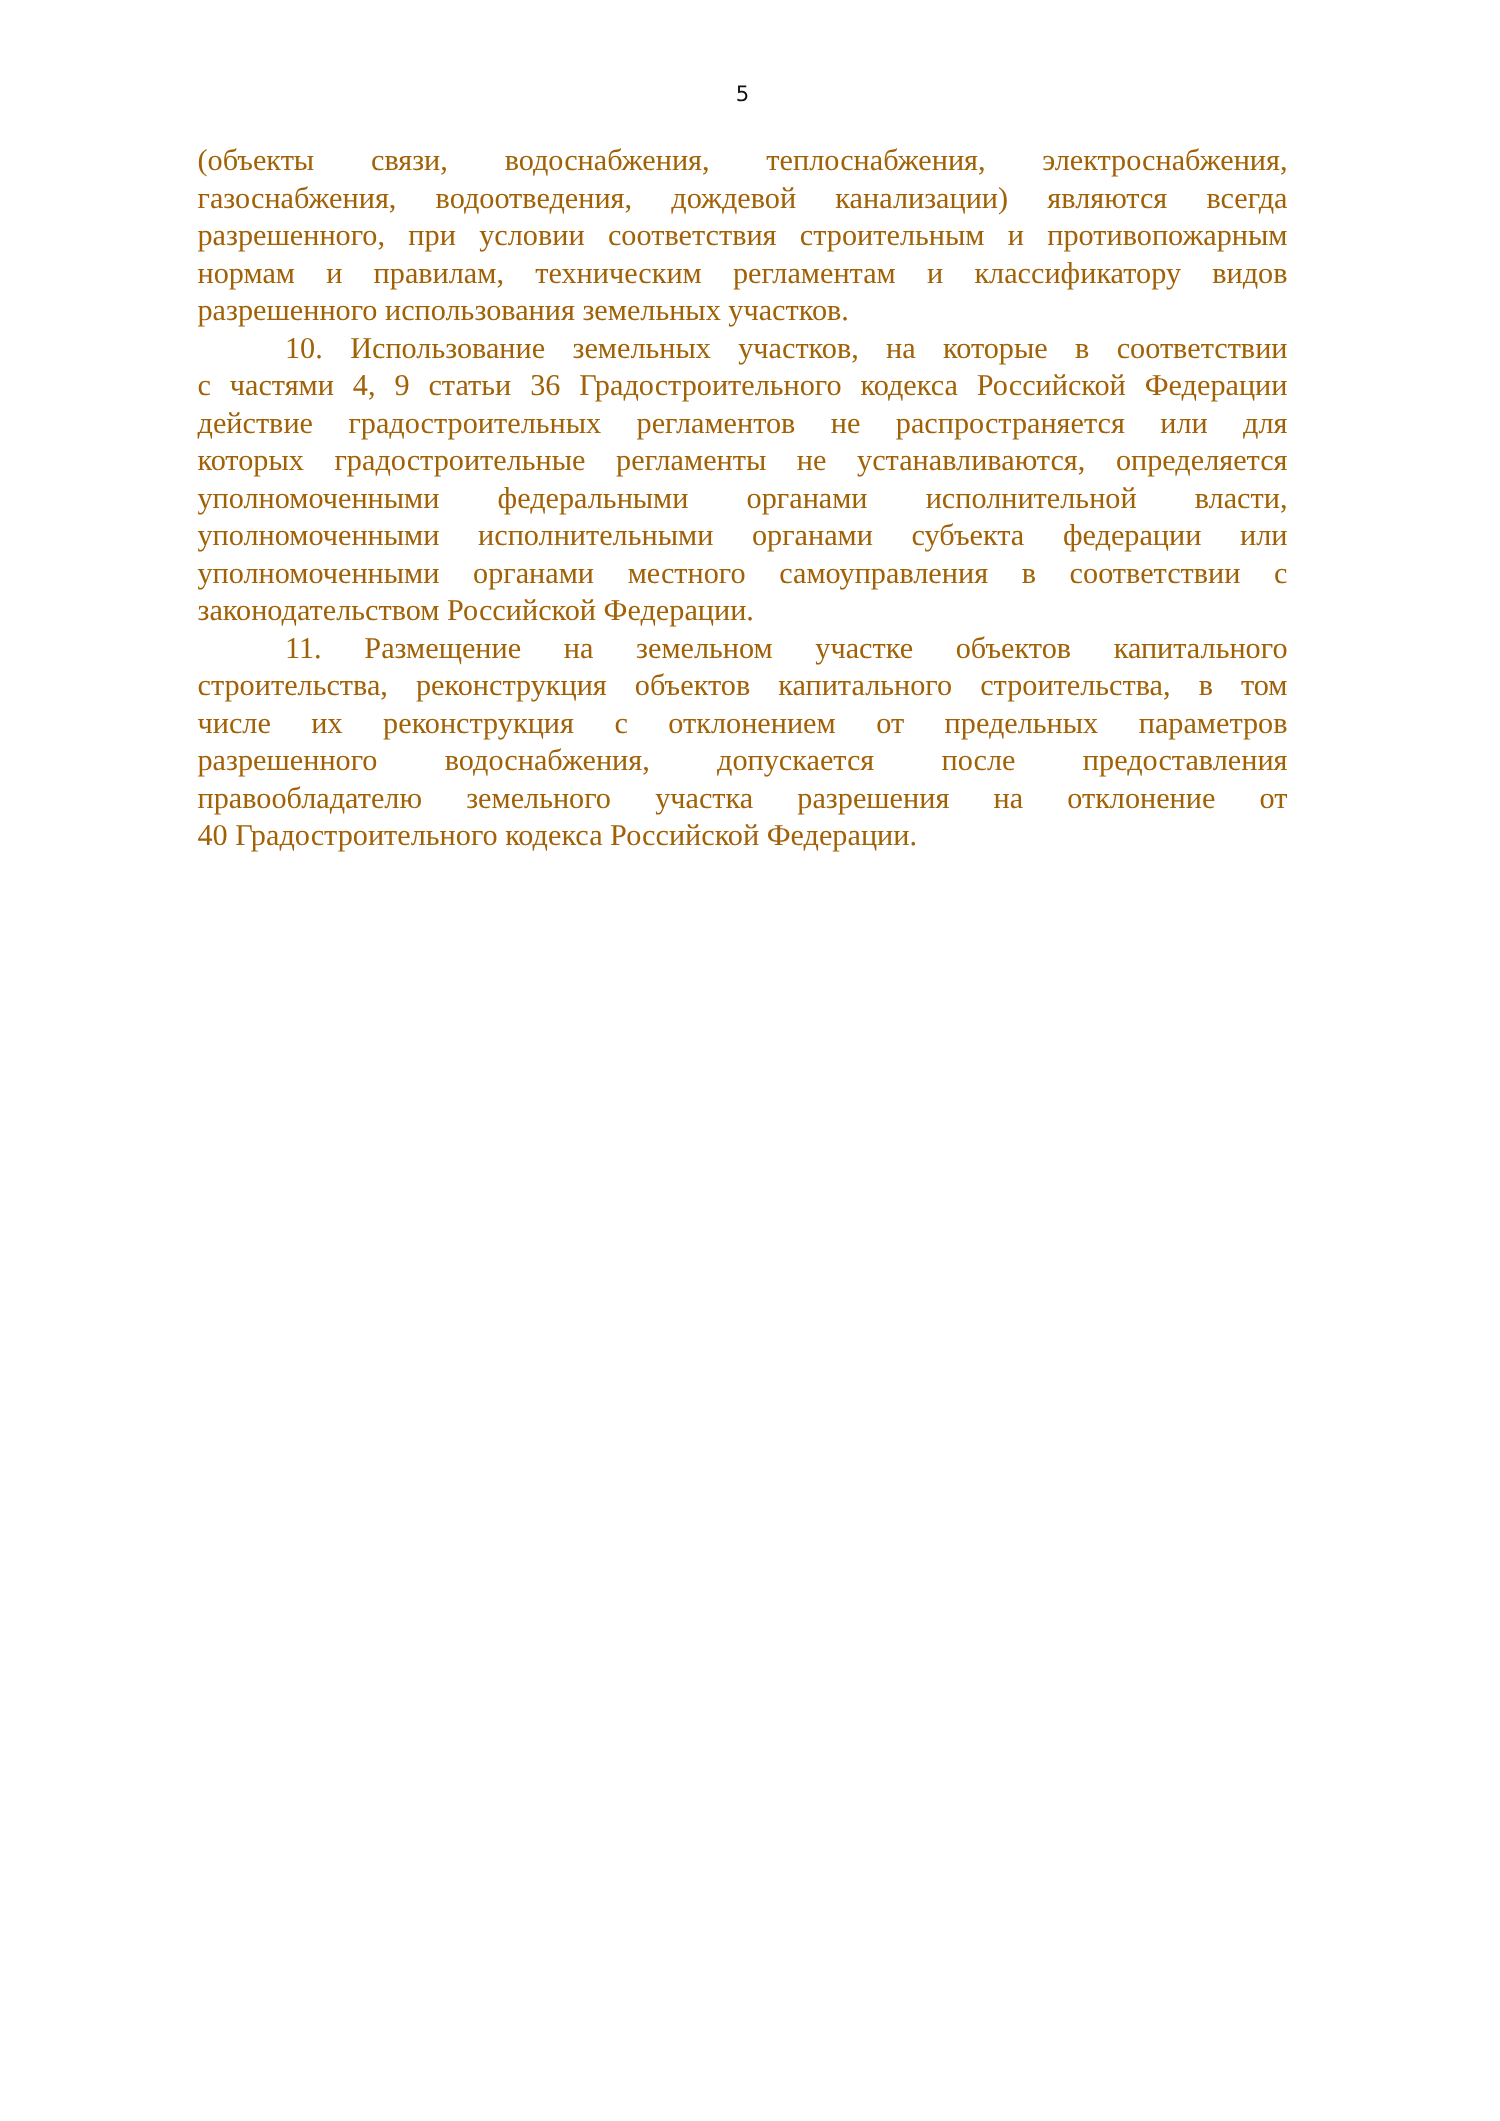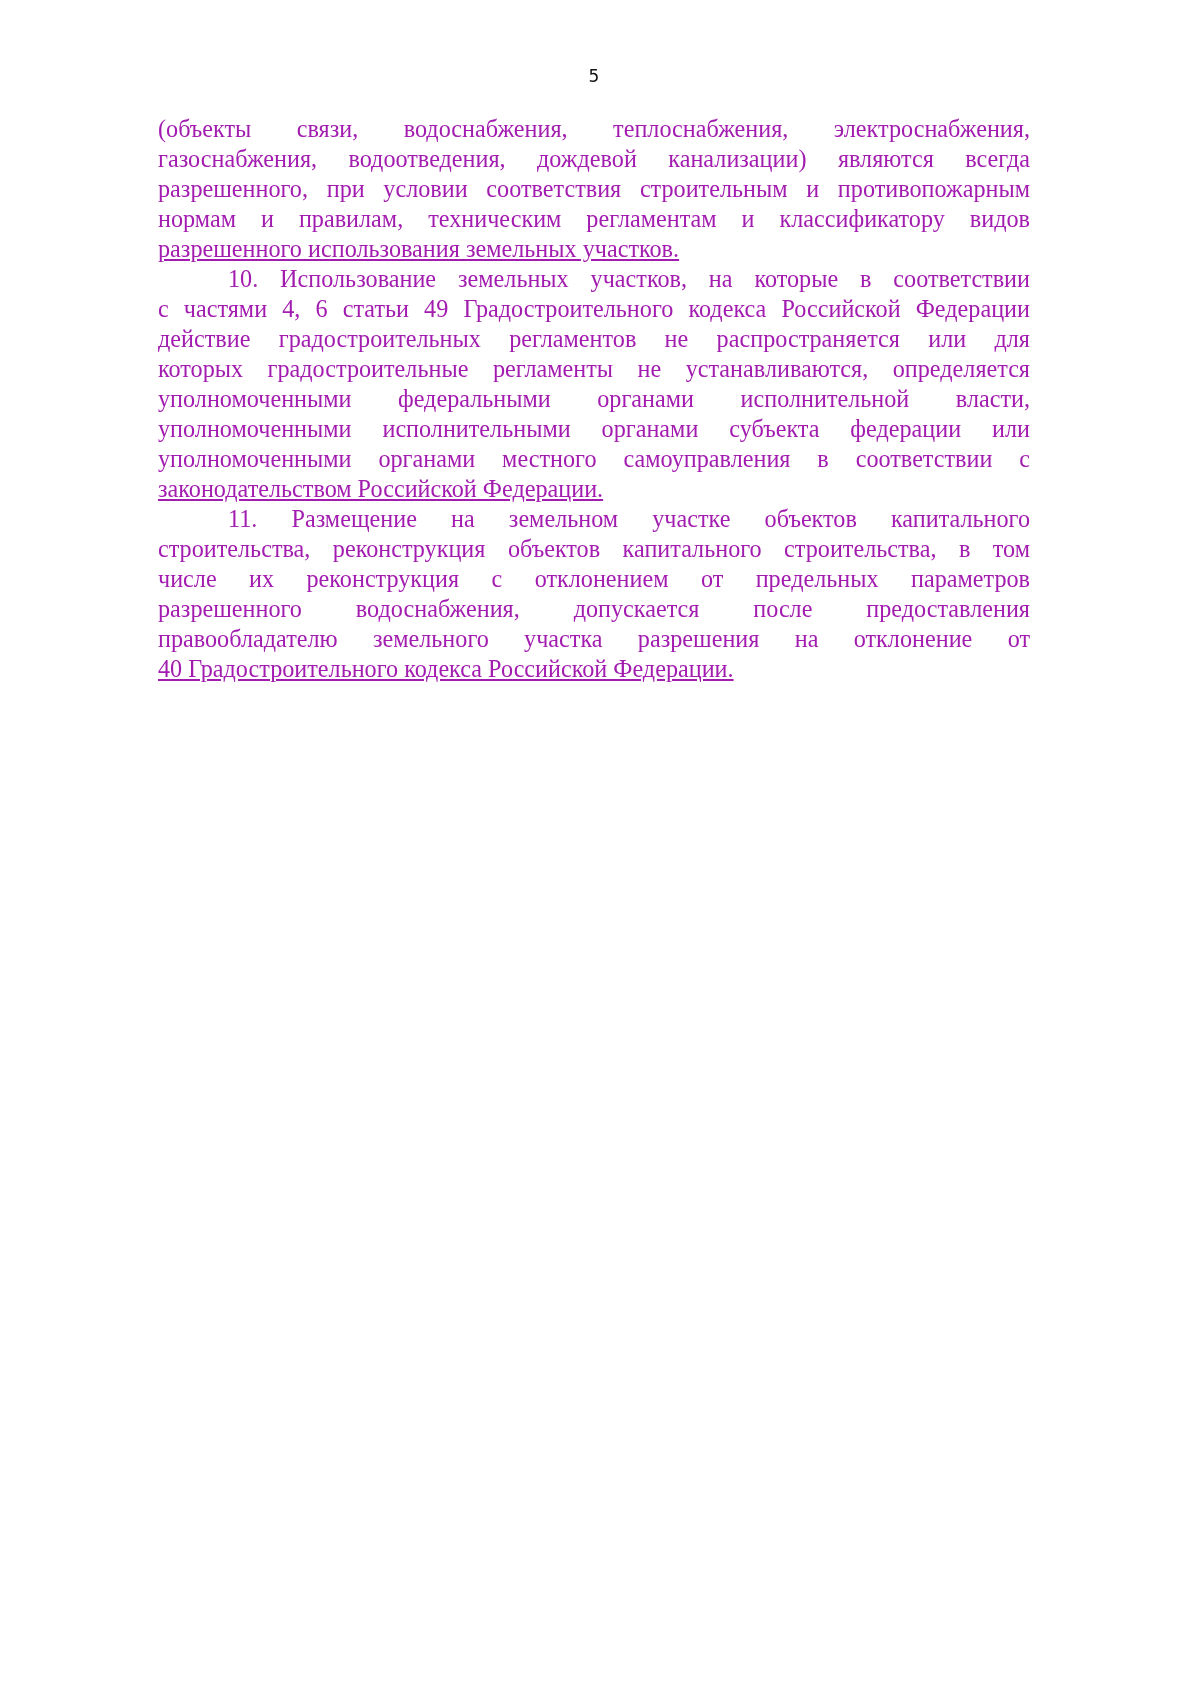--- a/index.html
+++ b/index.html
@@ -31,32 +31,31 @@
       color: #111111;
     }
     .body-text {
       position: absolute;
       left: 158px;
       top: 114px;
       width: 872px;
       font-family: "Liberation Serif", serif;
       font-size: 24.2px;
       line-height: 30px;
-      color: #a21caf;
+      color: #a16207;
     }
     .line {
       display: block;
       text-align: justify;
       text-align-last: justify;
       white-space: nowrap;
       height: 30px;
     }
     .line.last {
       text-align-last: left;
-      text-decoration: underline;
     }
     .para-block {
       display: block;
     }
     .line.first-indent {
       padding-left: 70px;
     }
   </style>
 </head>
 <body>
@@ -69,21 +68,21 @@
     <div class="para-block">
       <span class="line">(объекты связи, водоснабжения, теплоснабжения, электроснабжения,</span>
       <span class="line">газоснабжения, водоотведения, дождевой канализации) являются всегда</span>
       <span class="line">разрешенного, при условии соответствия строительным и противопожарным</span>
       <span class="line">нормам и правилам, техническим регламентам и классификатору видов</span>
       <span class="line last">разрешенного использования земельных участков.</span>
     </div>
 
     <div class="para-block">
       <span class="line first-indent">10. Использование земельных участков, на которые в соответствии</span>
-      <span class="line">с частями 4, 6 статьи 49 Градостроительного кодекса Российской Федерации</span>
+      <span class="line">с частями 4, 9 статьи 36 Градостроительного кодекса Российской Федерации</span>
       <span class="line">действие градостроительных регламентов не распространяется или для</span>
       <span class="line">которых градостроительные регламенты не устанавливаются, определяется</span>
       <span class="line">уполномоченными федеральными органами исполнительной власти,</span>
       <span class="line">уполномоченными исполнительными органами субъекта федерации или</span>
       <span class="line">уполномоченными органами местного самоуправления в соответствии с</span>
       <span class="line last">законодательством Российской Федерации.</span>
     </div>
 
     <div class="para-block">
       <span class="line first-indent">11. Размещение на земельном участке объектов капитального</span>

